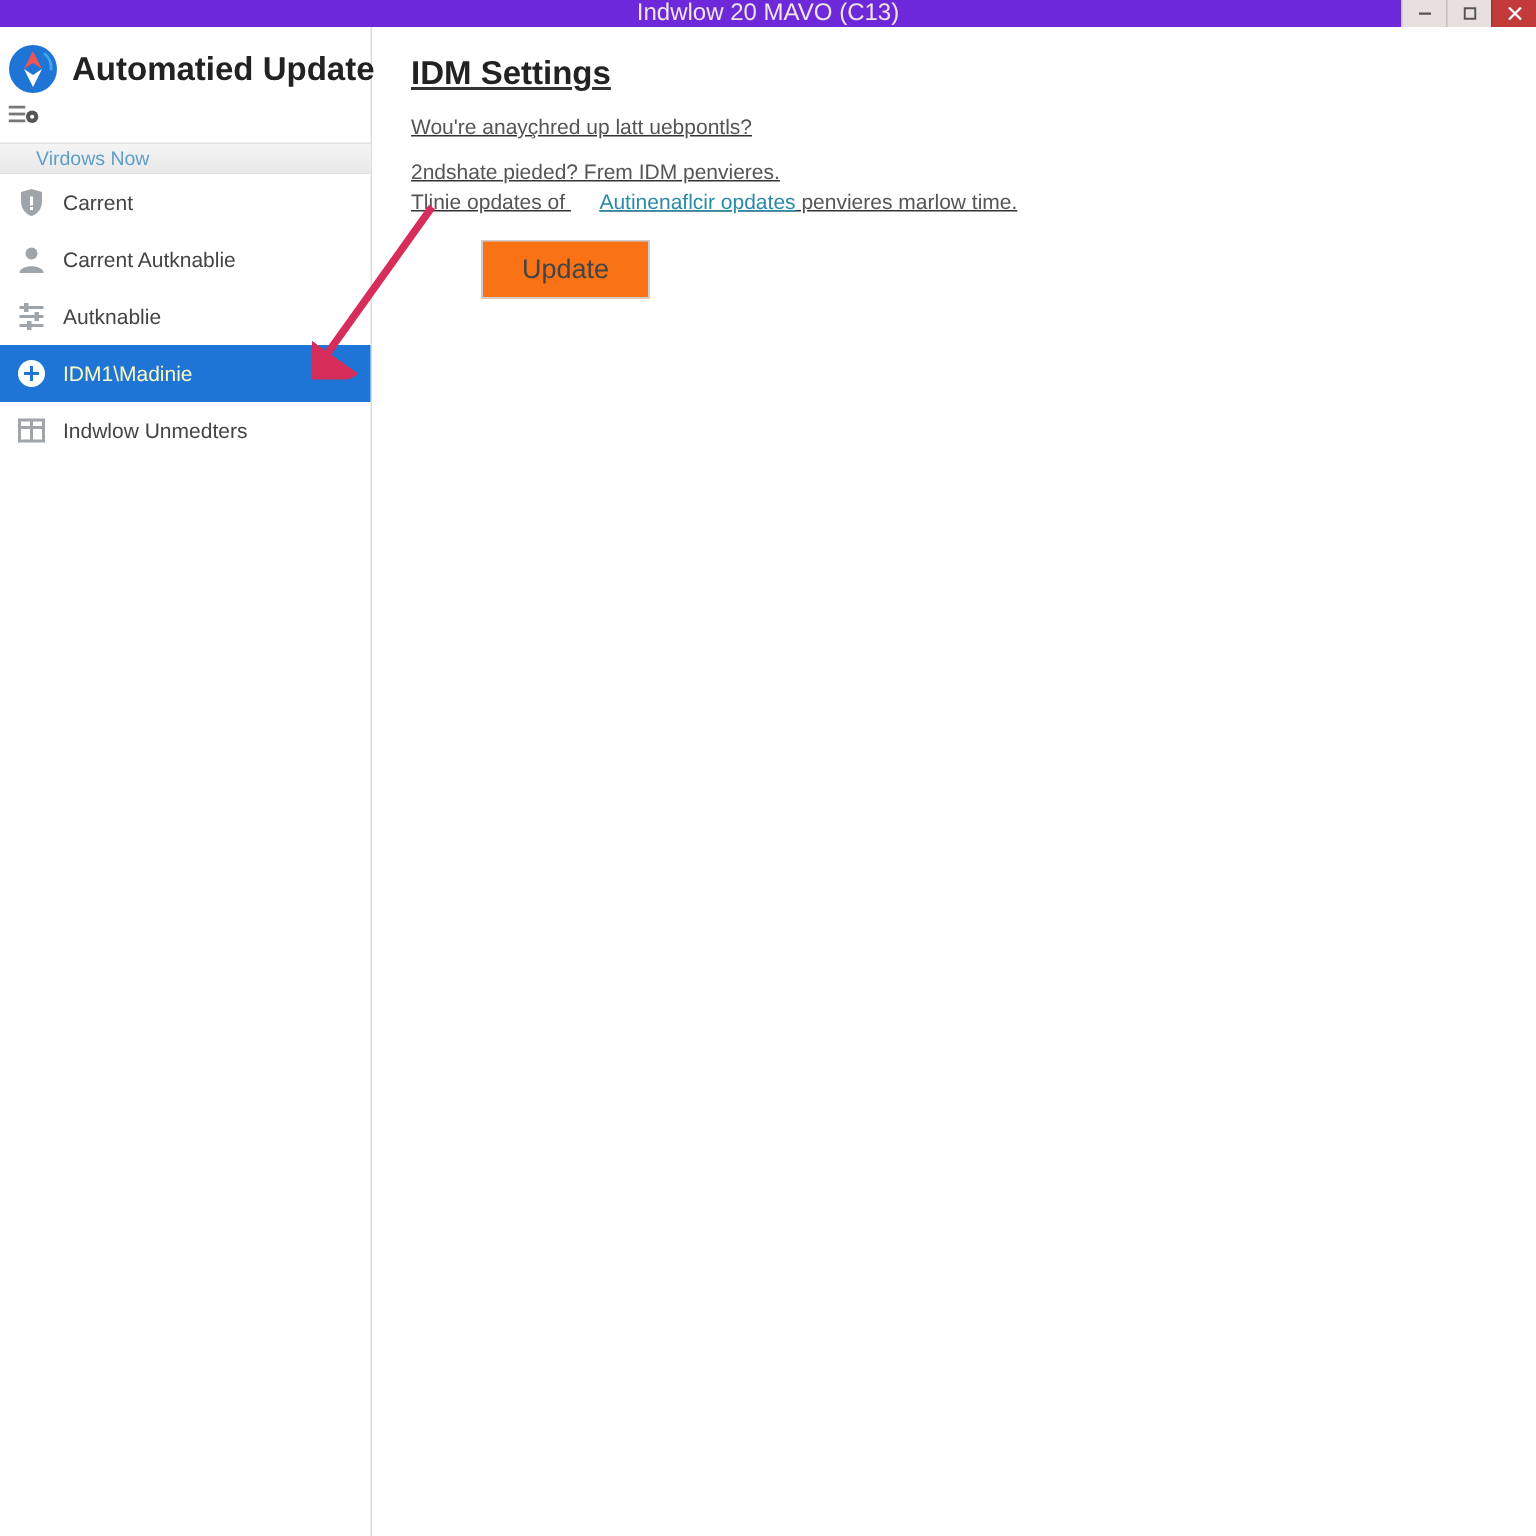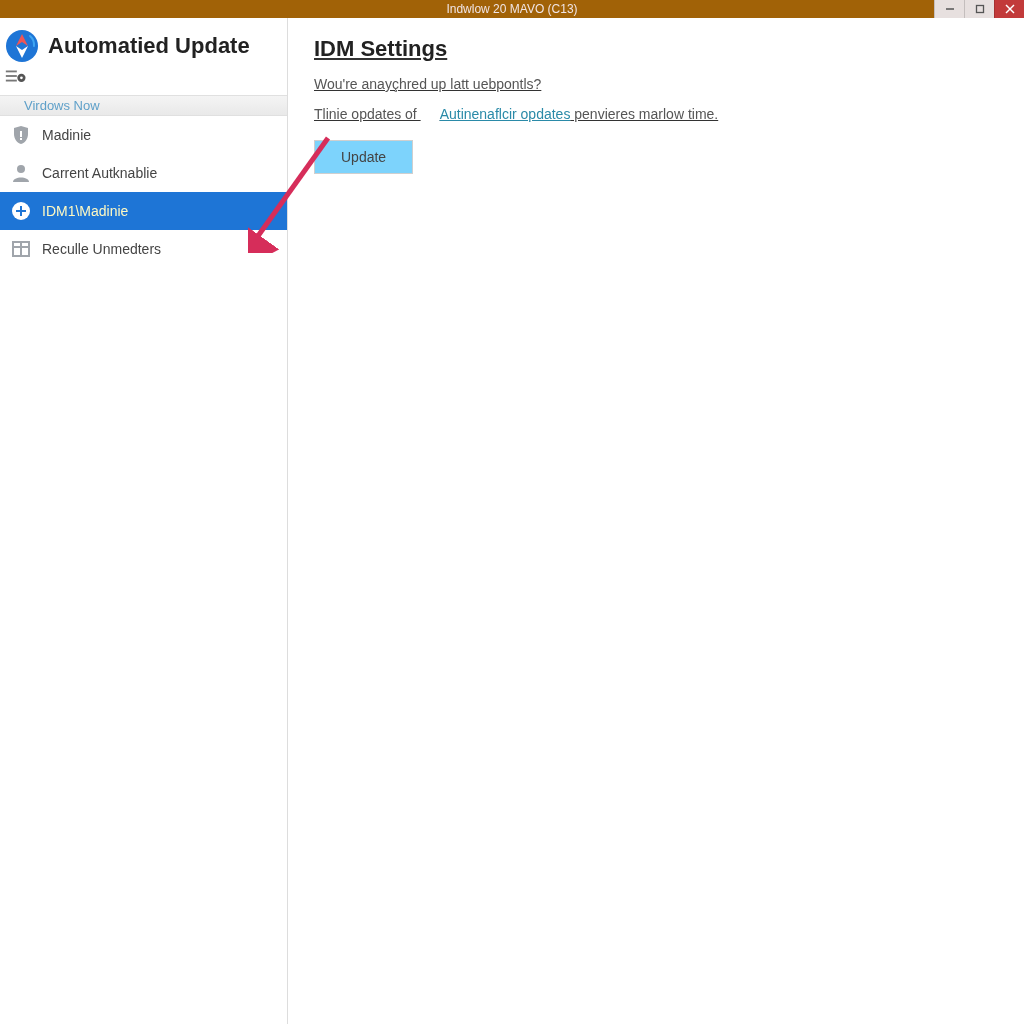--- a/index.html
+++ b/index.html
@@ -7,27 +7,27 @@
       width: 1024px;
       height: 1024px;
       font-family: "Segoe UI", Tahoma, sans-serif;
       font-size: 14px;
       color: #333;
       background: #fff;
       overflow: hidden;
     }
     .titlebar {
       height: 18px;
-      background: #a16207;
+      background: #6d28d9;
       display: flex;
       align-items: center;
       justify-content: center;
       position: relative;
       color: #fff;
-      font-size: 12px;
+      font-size: 16px;
     }
     .titlebar .title-text {
       color: #f0e4e4;
     }
     .window-controls {
       position: absolute;
       right: 0;
       top: 0;
       height: 18px;
       display: flex;
@@ -48,21 +48,21 @@
     }
     .win-btn.close {
       background: #c23a3a;
       color: #fff;
     }
     .appbody {
       display: flex;
       height: calc(1024px - 18px);
     }
     .sidebar {
-      width: 288px;
+      width: 248px;
       border-right: 1px solid #ddd;
       background: #fff;
       display: flex;
       flex-direction: column;
     }
     .sidebar-header {
       display: flex;
       align-items: center;
       padding: 10px 8px 4px 4px;
       gap: 8px;
@@ -143,24 +143,25 @@
     }
     .main a.link {
       color: #2a8aa8;
       text-decoration: underline;
       margin-left: 19px;
     }
     .update-btn {
       margin-top: 14px;
       display: inline-block;
       padding: 8px 26px;
-      background: #7dd3fc;
+      background: #f97316;
       border: 1px solid #cfcfcf;
       color: #444;
-      font-size: 14px;
+      font-size: 18px;
+      margin-left: 47px;
     }
 
     
     .arrow-anno {
       position: absolute;
       left: 210px;
       top: 158px;
       pointer-events: none;
     }
     .arrow-anno svg { width: 100px; height: 120px; }
@@ -219,58 +220,72 @@
 
     <ul class="nav">
       <li class="nav-item">
         <span class="nav-icon">
           <svg viewBox="0 0 22 22" width="22" height="22">
               <path d="M11 2 L18 4 V10 C18 15 15 19 11 20 C7 19 4 15 4 10 V4 Z" fill="#a0a5ab"></path>
               <rect x="10" y="7" width="2" height="6" fill="#fff"></rect>
               <rect x="10" y="14" width="2" height="2" fill="#fff"></rect>
             </svg>
         </span>
-        <span>Madinie</span>
+        <span>Carrent</span>
       </li>
       <li class="nav-item">
         <span class="nav-icon">
           <svg viewBox="0 0 22 22" width="22" height="22">
               <circle cx="11" cy="7" r="4" fill="#a0a5ab"></circle>
               <path d="M3 20 C3 14 19 14 19 20 Z" fill="#a0a5ab"></path>
             </svg>
         </span>
         <span>Carrent Autknablie</span>
+      </li>
+      <li class="nav-item">
+        <span class="nav-icon">
+          <svg viewBox="0 0 22 22" width="22" height="22">
+            <rect x="3" y="4" width="16" height="2" fill="#a0a5ab"></rect>
+              <rect x="6" y="2" width="3" height="6" fill="#a0a5ab"></rect>
+            <rect x="3" y="10" width="16" height="2" fill="#a0a5ab"></rect>
+              <rect x="13" y="8" width="3" height="6" fill="#a0a5ab"></rect>
+            <rect x="3" y="16" width="16" height="2" fill="#a0a5ab"></rect>
+              <rect x="8" y="14" width="3" height="6" fill="#a0a5ab"></rect>
+          </svg>
+        </span>
+        <span>Autknablie</span>
       </li>
       <li class="nav-item selected">
         <span class="nav-icon">
           <svg viewBox="0 0 22 22" width="22" height="22">
               <circle cx="11" cy="11" r="9" fill="#fff"></circle>
               <rect x="10" y="6" width="2" height="10" fill="#1e75d6"></rect>
               <rect x="6" y="10" width="10" height="2" fill="#1e75d6"></rect>
             </svg>
         </span>
         <span>IDM1\Madinie</span>
       </li>
       <li class="nav-item">
         <span class="nav-icon">
           <svg viewBox="0 0 22 22" width="22" height="22">
               <rect x="3" y="4" width="16" height="14" fill="none" stroke="#a0a5ab" stroke-width="2"></rect>
               <line x1="3" y1="9" x2="19" y2="9" stroke="#a0a5ab" stroke-width="2"></line>
               <line x1="11" y1="4" x2="11" y2="18" stroke="#a0a5ab" stroke-width="2"></line>
             </svg>
         </span>
-        <span>Reculle Unmedters</span>
+        <span>Indwlow Unmedters</span>
       </li>
     </ul>
   </div>
 
   <div class="main" style="position:relative;">
     <h1>IDM Settings</h1>
     <p>Wou're anayçhred up latt uebpontls?</p>
     <div style="height:10px"></div>
+    <p>2ndshate pieded? Frem IDM penvieres.</p>
     <p>
       <span>Tlinie opdates of </span><a class="link">Autinenaflcir opdates</a><span> penvieres marlow time.</span>
     </p>
     <div class="update-btn">Update</div>
 
     
     <div class="arrow-anno" style="left:-40px; top:115px;">
       <svg viewBox="0 0 100 120">
         <defs>
           <marker id="ah" markerWidth="10" markerHeight="10" refX="2" refY="5" orient="auto">

